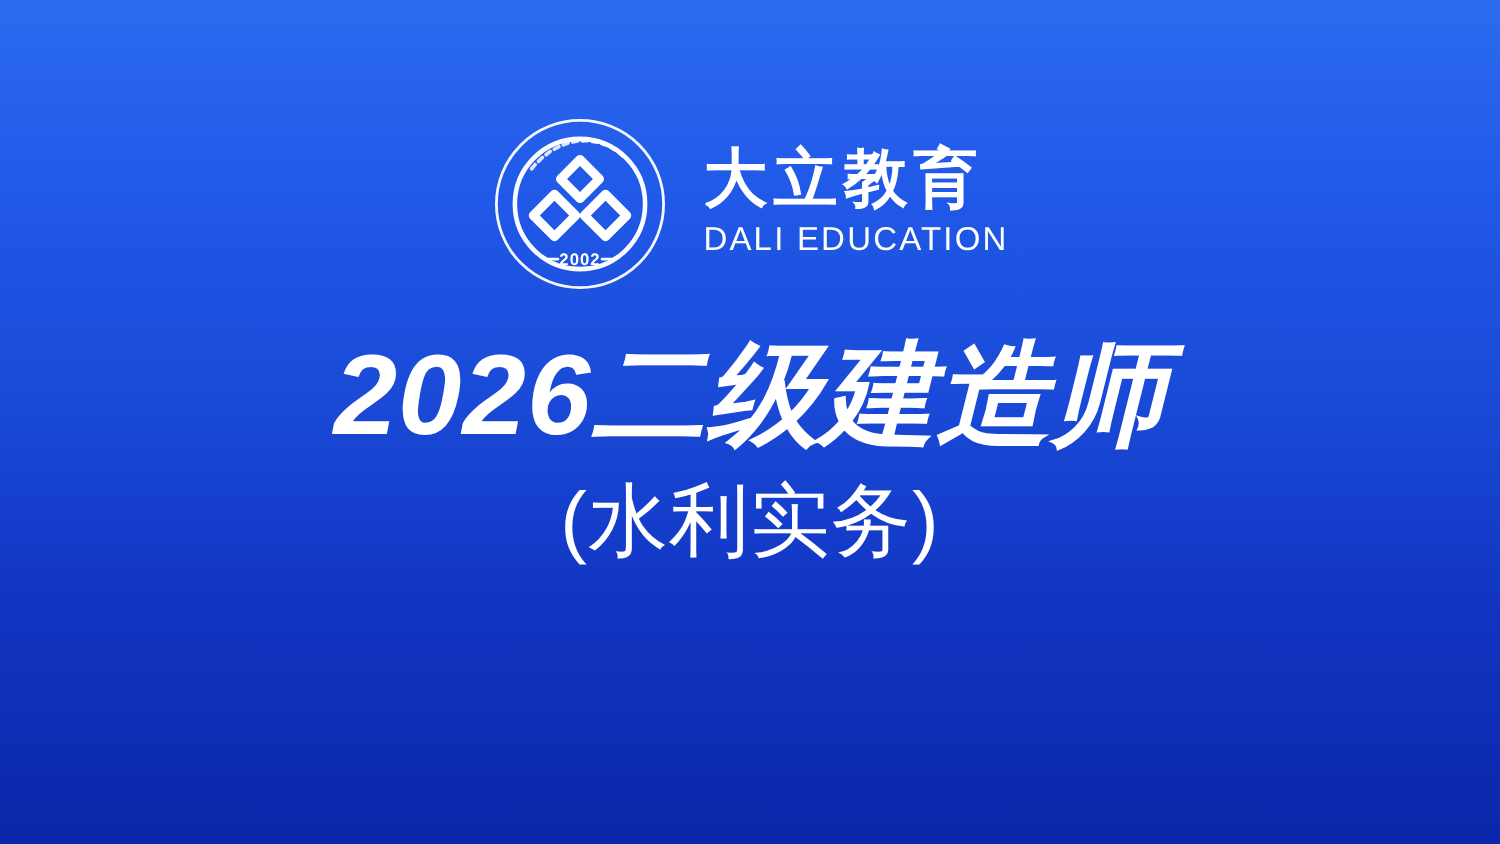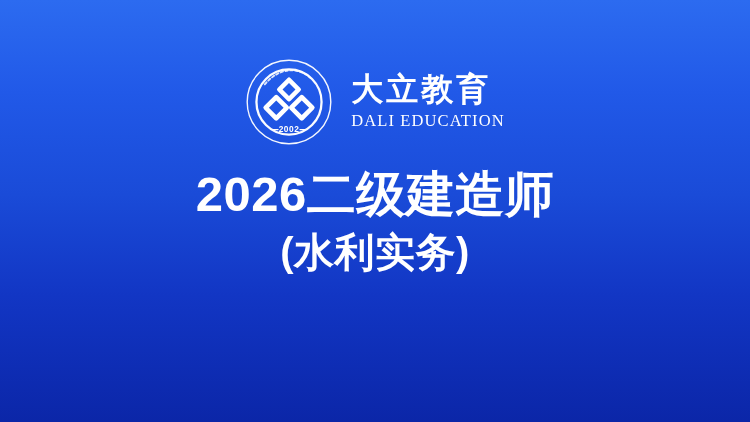--- a/index.html
+++ b/index.html
@@ -43,21 +43,20 @@
     position: relative;
   }
   .emblem svg { display: block; width: 88px; height: 88px; }
 
   .brand-text {
     display: flex;
     flex-direction: column;
     align-items: flex-start;
     justify-content: center;
     padding-bottom: 2px;
-    font-family: Liberation Serif, serif;
   }
 
   .brand-cn {
     color: #ffffff;
     font-size: 32px;
     font-weight: bold;
     letter-spacing: 3px;
     line-height: 1.12;
     white-space: nowrap;
   }
@@ -77,43 +76,44 @@
   .headline-block {
     margin-top: 22px;
     display: flex;
     flex-direction: column;
     align-items: center;
     width: 100%;
   }
 
   .title-primary {
     color: #ffffff;
-    font-size: 49px;
+    font-size: 57px;
     font-weight: bold;
     letter-spacing: 0.5px;
     line-height: 1.08;
     white-space: nowrap;
     text-align: left;
+    font-style: italic;
   }
 
   .title-highlight {
     color: #FFE200;
     font-size: 63px;
     font-weight: bold;
     letter-spacing: 0.5px;
     line-height: 1.1;
     margin-top: 6px;
     white-space: nowrap;
     text-align: center;
   }
 
   .title-sub {
     color: #ffffff;
     font-size: 40px;
-    font-weight: bold;
+    font-weight: normal;
     letter-spacing: 0.5px;
     line-height: 1.1;
     margin-top: 9px;
     white-space: nowrap;
     text-align: right;
   }
 </style>
 </head>
 <body>
 

